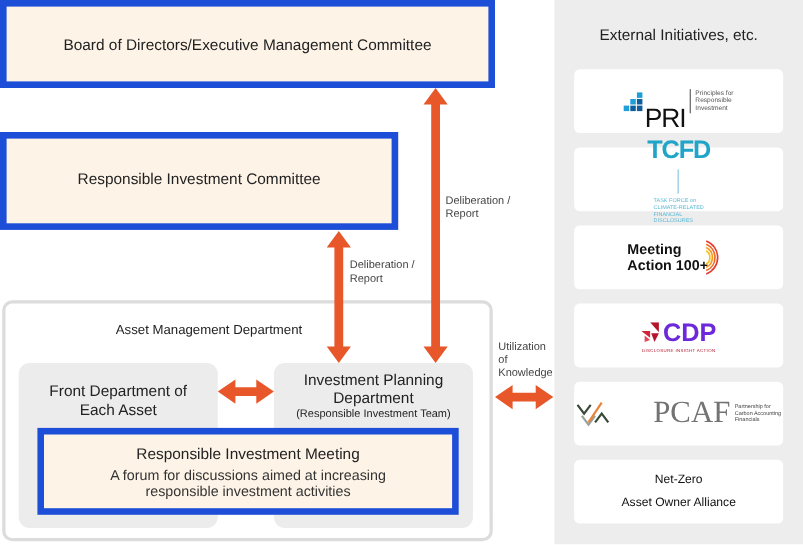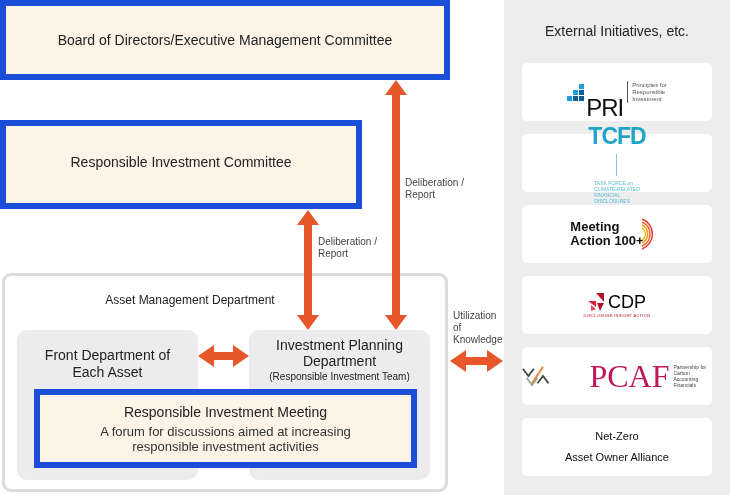--- a/index.html
+++ b/index.html
@@ -51,25 +51,25 @@
   .tcfd-text { font-size: 23px; font-weight: bold; color: #20a4c8; letter-spacing: -1px; }
   .tcfd-sep { width: 1px; height: 22px; background: #7cc7dc; }
   .tcfd-sub { font-size: 5px; line-height: 6px; color: #5ab9d4; }
 
   .ca { display: flex; align-items: center; }
   .ca-text { font-size: 13px; font-weight: bold; line-height: 14px; color: #111; }
   .ca-arc { width: 30px; height: 36px; margin-left: -10px; }
 
   .cdp { display: flex; flex-direction: column; align-items: center; }
   .cdp-row { display: flex; align-items: center; gap: 2px; }
-  .cdp-text { font-size: 18px; font-weight: normal; color: #000000; }
+  .cdp-text { font-size: 23px; font-weight: bold; color: #6d28d9; }
   .cdp-sub { font-size: 4px; color: #b3152b; letter-spacing: 0.3px; }
 
   .pcaf { display: flex; align-items: center; gap: 4px; }
-  .pcaf-text { font-family: "Liberation Serif", serif; font-size: 32px; color: #be185d; margin-left: 36px; }
+  .pcaf-text { font-family: "Liberation Serif", serif; font-size: 28px; color: #737373; margin-left: 36px; }
   .pcaf-sub { font-size: 5px; line-height: 6px; color: #444; }
 
   .nz { text-align: center; font-size: 11px; line-height: 21px; color: #111; }
 </style>
 </head>
 <body>
 
 <div class="box cream" id="board">
   <span>Board of Directors/Executive Management Committee</span>
 </div>

